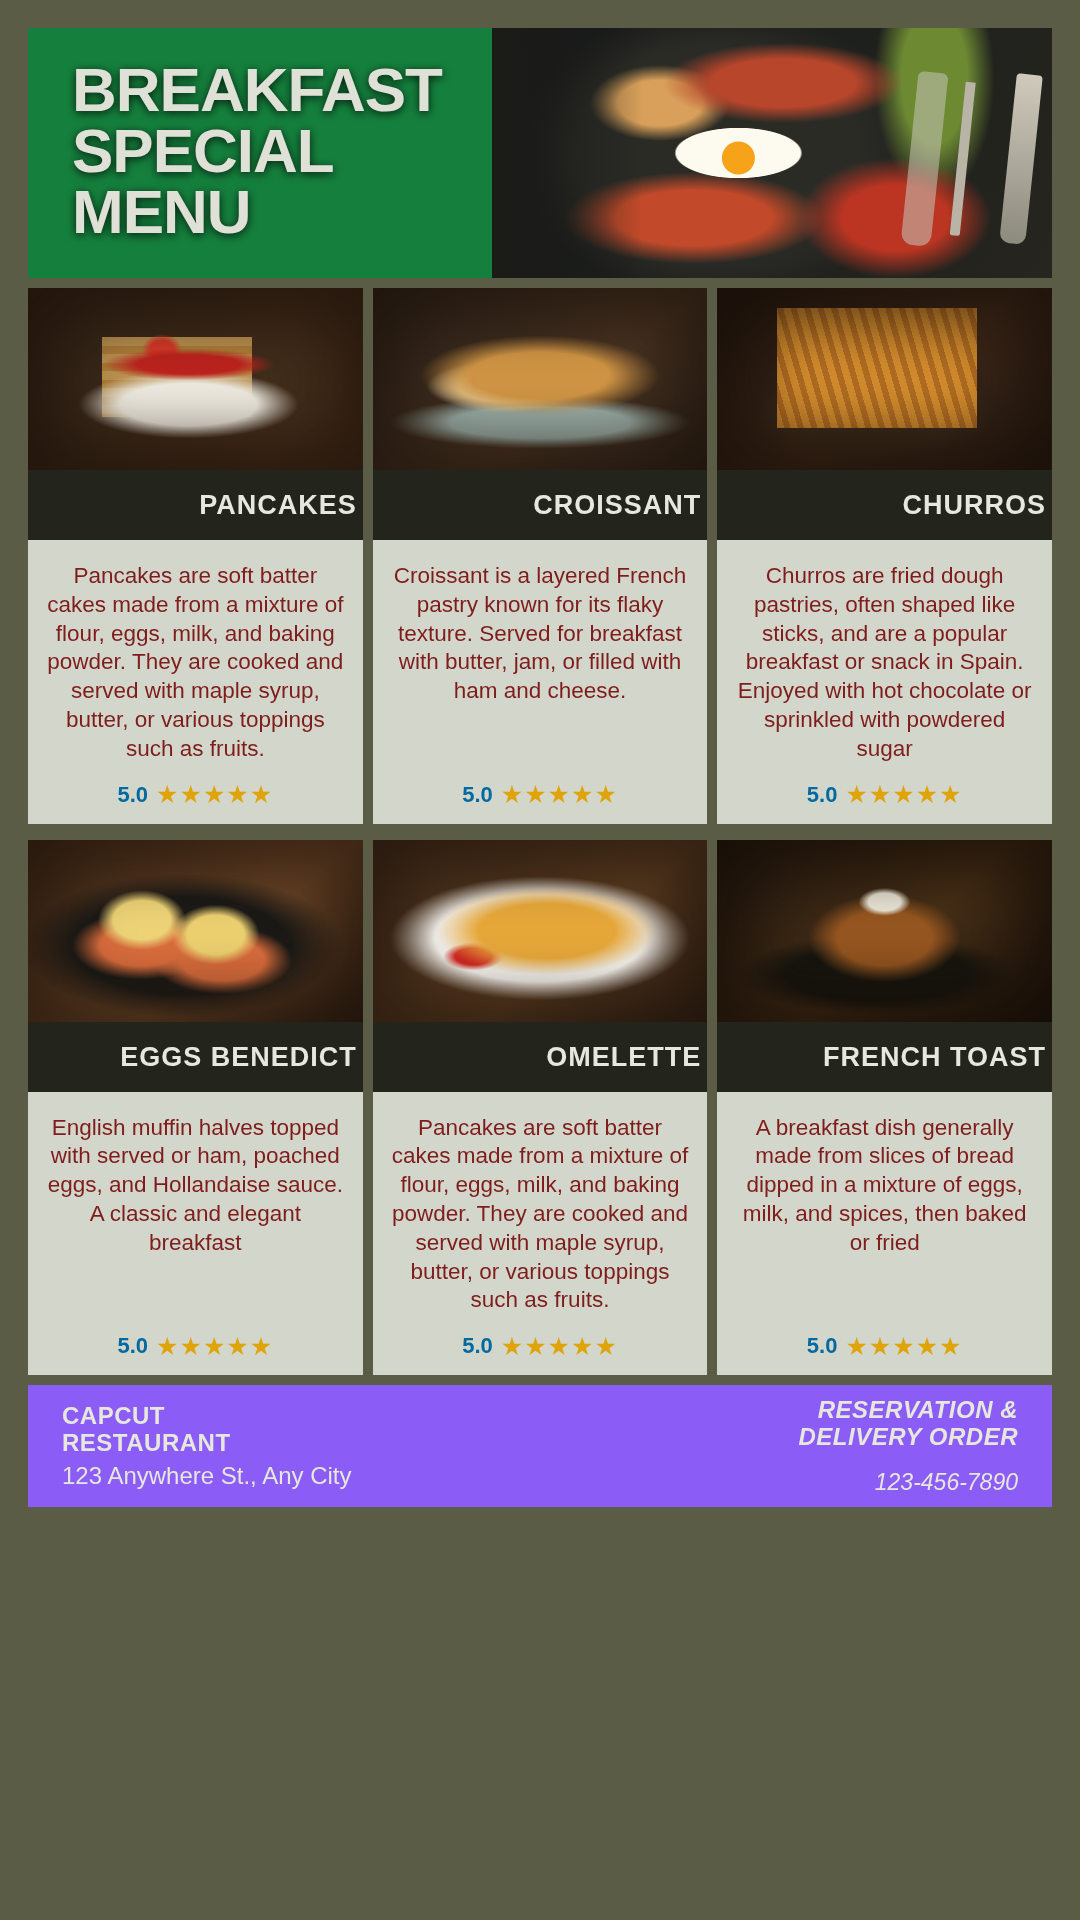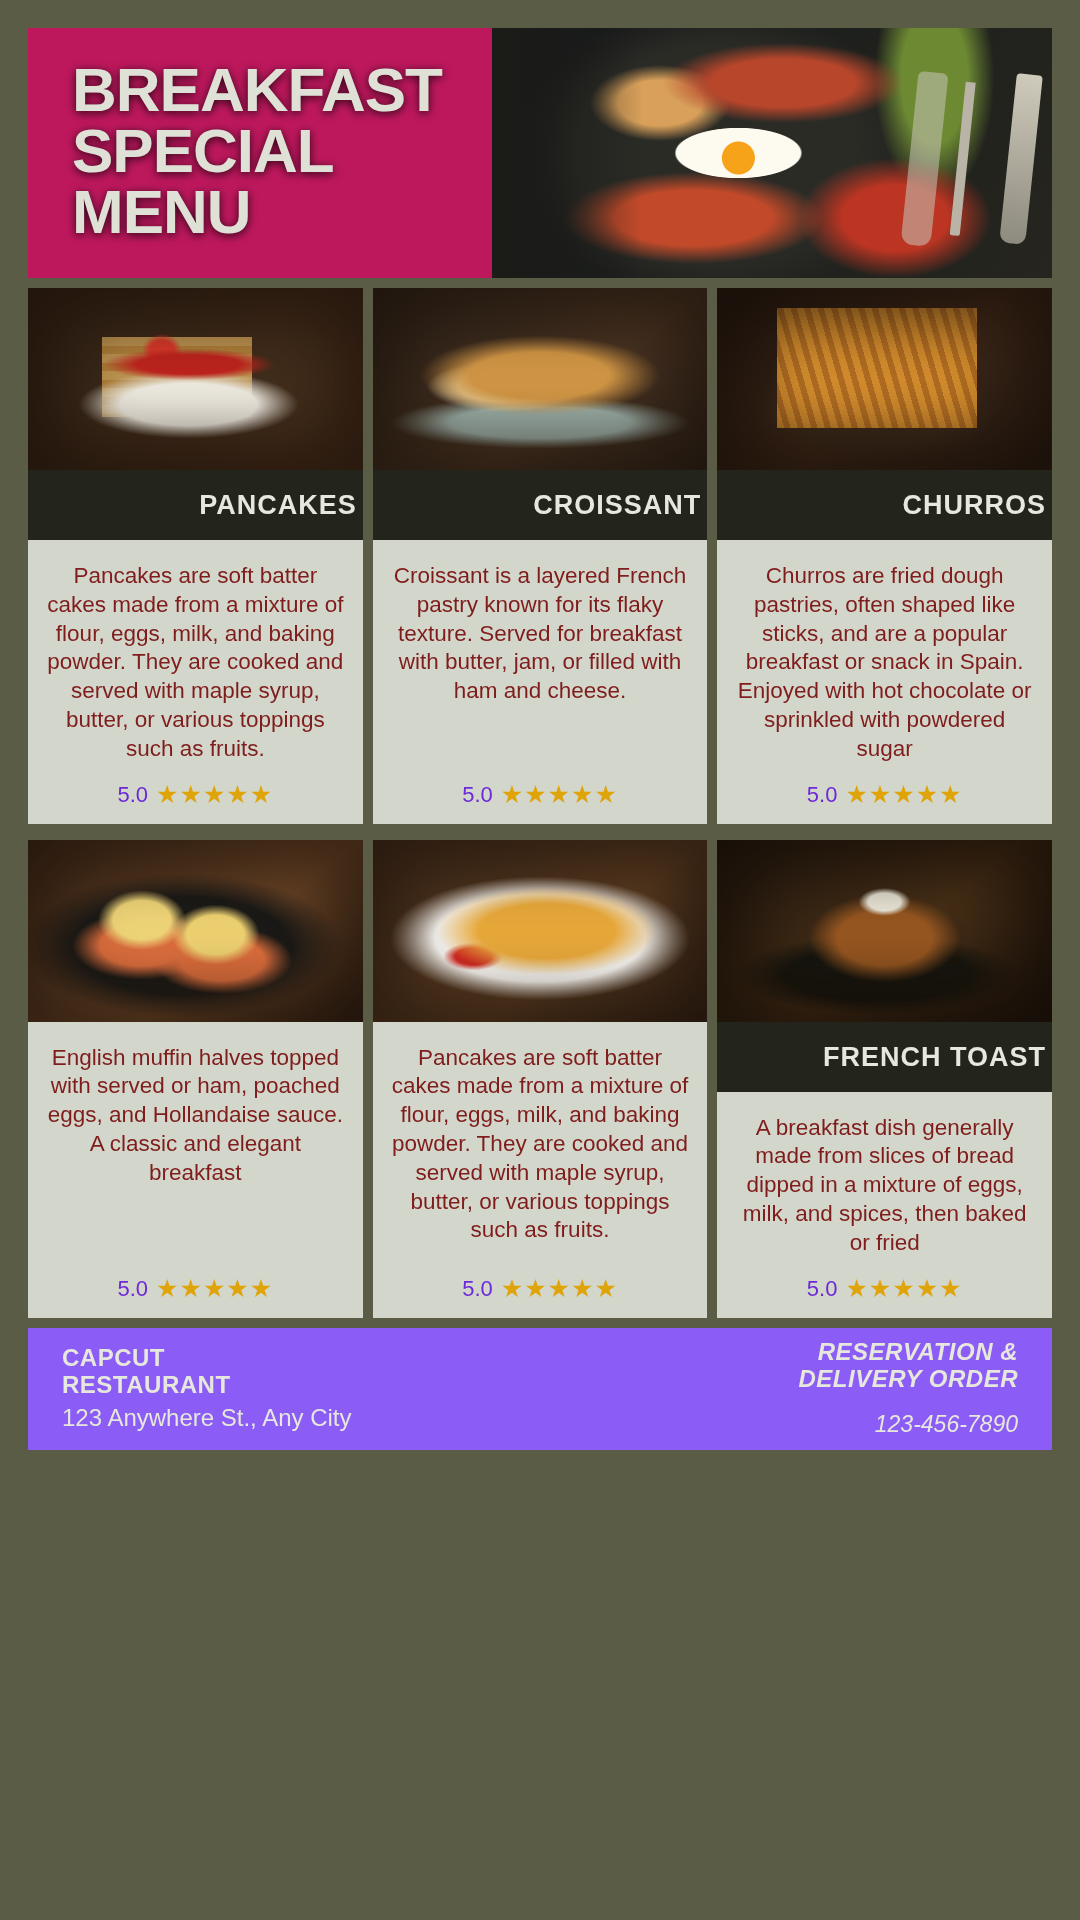--- a/index.html
+++ b/index.html
@@ -16,21 +16,21 @@
     top: 28px;
     width: 1024px;
     height: 1864px;
   }
 
   
   .header {
     position: relative;
     width: 100%;
     height: 250px;
-    background: #be185d;
+    background: #15803d;
     overflow: hidden;
   }
   .header-photo {
     position: absolute;
     right: 0;
     top: 0;
     width: 560px;
     height: 250px;
     background:
       radial-gradient(circle at 44% 52%, #f6a31a 0 16px, rgba(246,163,26,0) 17px),
@@ -107,21 +107,21 @@
     text-align: center;
     flex: 1;
   }
   .rating {
     display: flex;
     align-items: center;
     justify-content: center;
     gap: 8px;
     padding-top: 18px;
   }
-  .rating-score { color: #6d28d9; font-size: 22px; font-weight: normal; }
+  .rating-score { color: #0369a1; font-size: 22px; font-weight: bold; }
   .stars { color: #e0a40b; font-size: 25px; letter-spacing: 1px; line-height: 1; }
 
   .row2 { margin-top: 16px; }
 
   
   .footer {
     margin-top: 10px;
     background: #8b5cf6;
     height: 122px;
     display: flex;
@@ -259,31 +259,33 @@
         </div>
       </div>
     </div>
 
   </div>
 
   <div class="grid row2">
 
     <div class="card">
       <div class="card-photo ph-eggsbenedict"></div>
+      <div class="card-name">EGGS BENEDICT</div>
       <div class="card-body">
         <div class="card-desc">English muffin halves topped with served or ham, poached eggs, and Hollandaise sauce. A classic and elegant breakfast</div>
         <div class="rating">
           <span class="rating-score">5.0</span>
           <span class="stars">★★★★★</span>
         </div>
       </div>
     </div>
 
     <div class="card">
       <div class="card-photo ph-omelette"></div>
+      <div class="card-name">OMELETTE</div>
       <div class="card-body">
         <div class="card-desc">Pancakes are soft batter cakes made from a mixture of flour, eggs, milk, and baking powder. They are cooked and served with maple syrup, butter, or various toppings such as fruits.</div>
         <div class="rating">
           <span class="rating-score">5.0</span>
           <span class="stars">★★★★★</span>
         </div>
       </div>
     </div>
 
     <div class="card">

